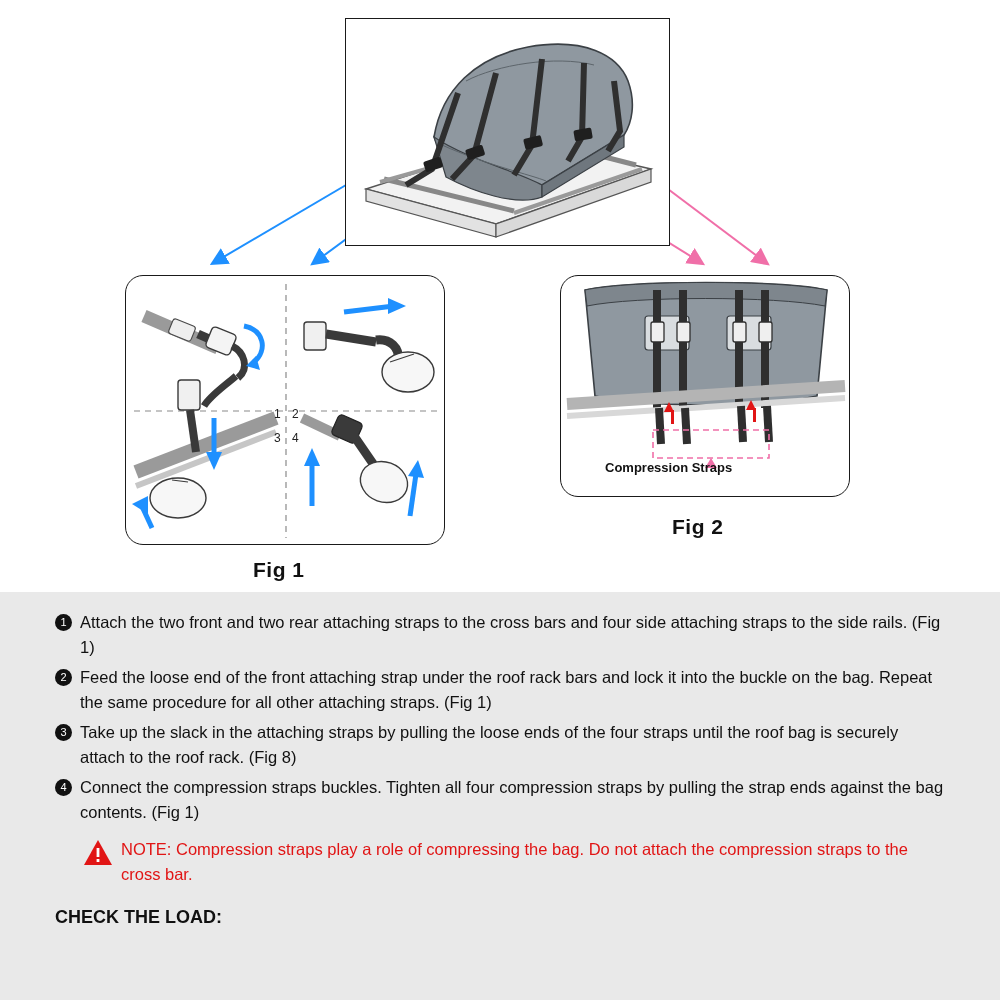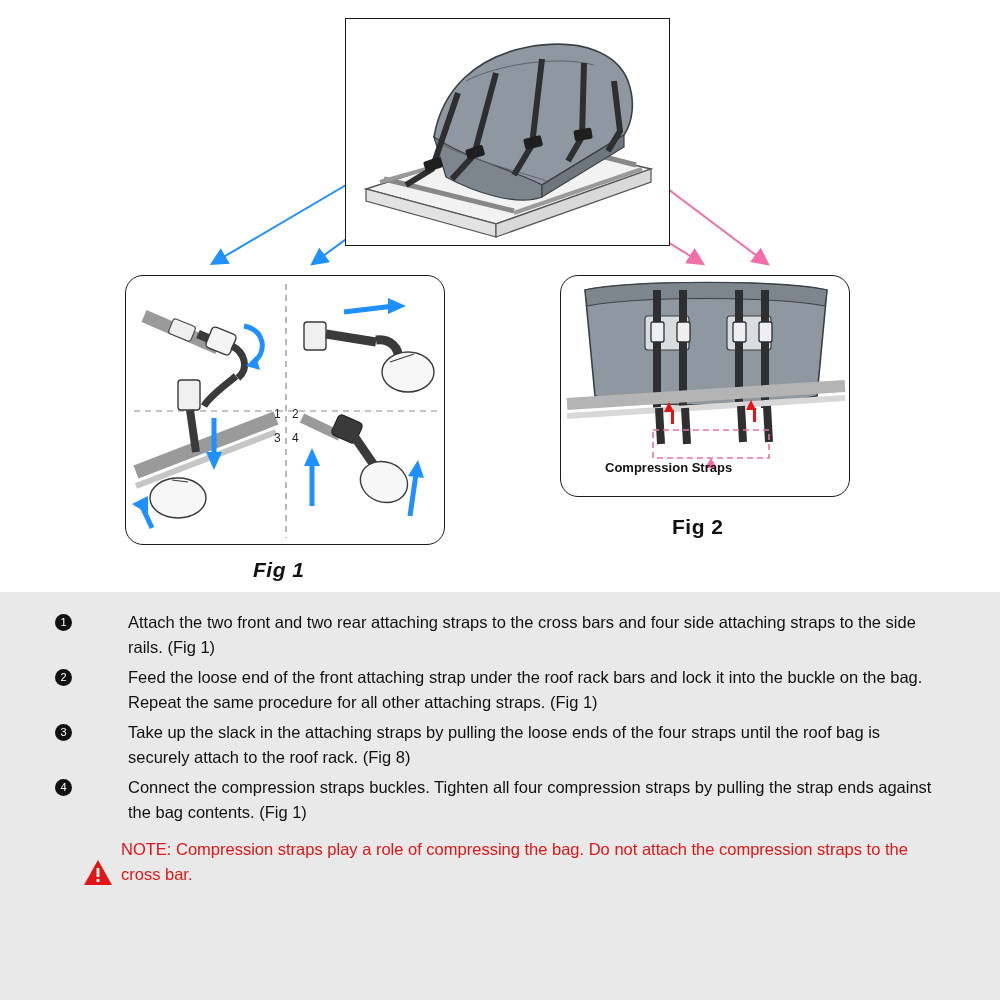--- a/index.html
+++ b/index.html
@@ -57,21 +57,21 @@
     width: 290px; height: 222px;
   }
 
   .fig-caption {
     position: absolute;
     font-size: 21px;
     font-weight: bold;
     letter-spacing: 0.5px;
     color: #111;
   }
-  #caption-fig1 { left: 253px; top: 558px; font-style: italic; }
+  #caption-fig1 { left: 253px; top: 558px; }
   #caption-fig2 { left: 672px; top: 515px; text-align: center; }
 
   .comp-straps-label {
     position: absolute;
     left: 605px; top: 460px;
     font-size: 13px;
     font-weight: bold;
     color: #111;
   }
 
@@ -112,26 +112,25 @@
     line-height: 17px;
     text-align: center;
     margin-top: 4px;
     margin-right: 8px;
     font-family: "Liberation Sans", sans-serif;
   }
   .step-text {
     font-size: 16.5px;
     line-height: 25px;
     color: #111;
-    margin-left: 48px;
   }
 
   .note {
     display: flex;
-    align-items: flex-end;
+    align-items: flex-start;
     margin-top: 12px;
     margin-left: 28px;
   }
   .warn-icon {
     flex: 0 0 auto;
     width: 30px; height: 28px;
     margin-right: 8px;
     margin-top: 2px;
   }
   .note-text {
@@ -349,15 +348,16 @@
 
     <div class="note">
       <svg class="warn-icon" viewBox="0 0 30 28">
         <path d="M15 1 L29 26 L1 26 Z" fill="#e11515"></path>
         <rect x="13.6" y="9" width="2.8" height="9" fill="#ffffff"></rect>
         <rect x="13.6" y="20" width="2.8" height="3" fill="#ffffff"></rect>
       </svg>
       <span class="note-text">NOTE: Compression straps play a role of compressing the bag. Do not attach the compression straps to the cross bar.</span>
     </div>
 
+    <div class="check-heading">CHECK THE LOAD:</div>
   </div>
 
 </div>
 
 </body></html>

